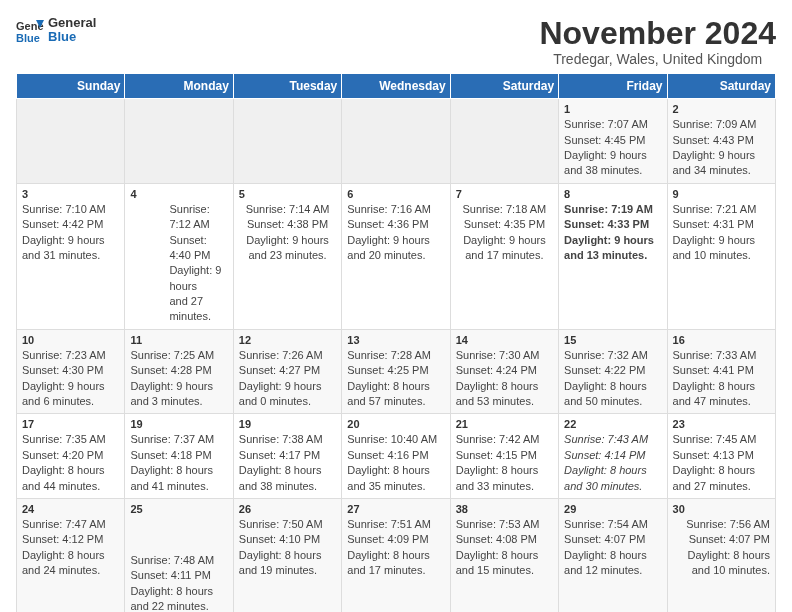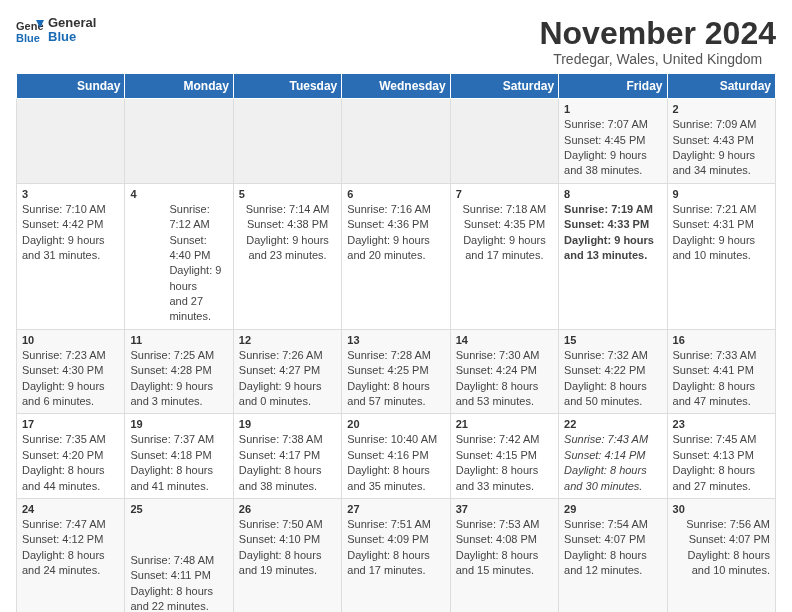--- a/index.html
+++ b/index.html
@@ -325,21 +325,21 @@
 and 19 minutes.</div>
           </td>
           <td>
             <span class="day-num">27</span>
             <div class="day-info" style="white-space: pre-line;">Sunrise: 7:51 AM
 Sunset: 4:09 PM
 Daylight: 8 hours
 and 17 minutes.</div>
           </td>
           <td>
-            <span class="day-num">37</span>
+            <span class="day-num">38</span>
             <div class="day-info" style="white-space: pre-line;">Sunrise: 7:53 AM
 Sunset: 4:08 PM
 Daylight: 8 hours
 and 15 minutes.</div>
           </td>
           <td>
             <span class="day-num">29</span>
             <div class="day-info" style="white-space: pre-line;">Sunrise: 7:54 AM
 Sunset: 4:07 PM
 Daylight: 8 hours

